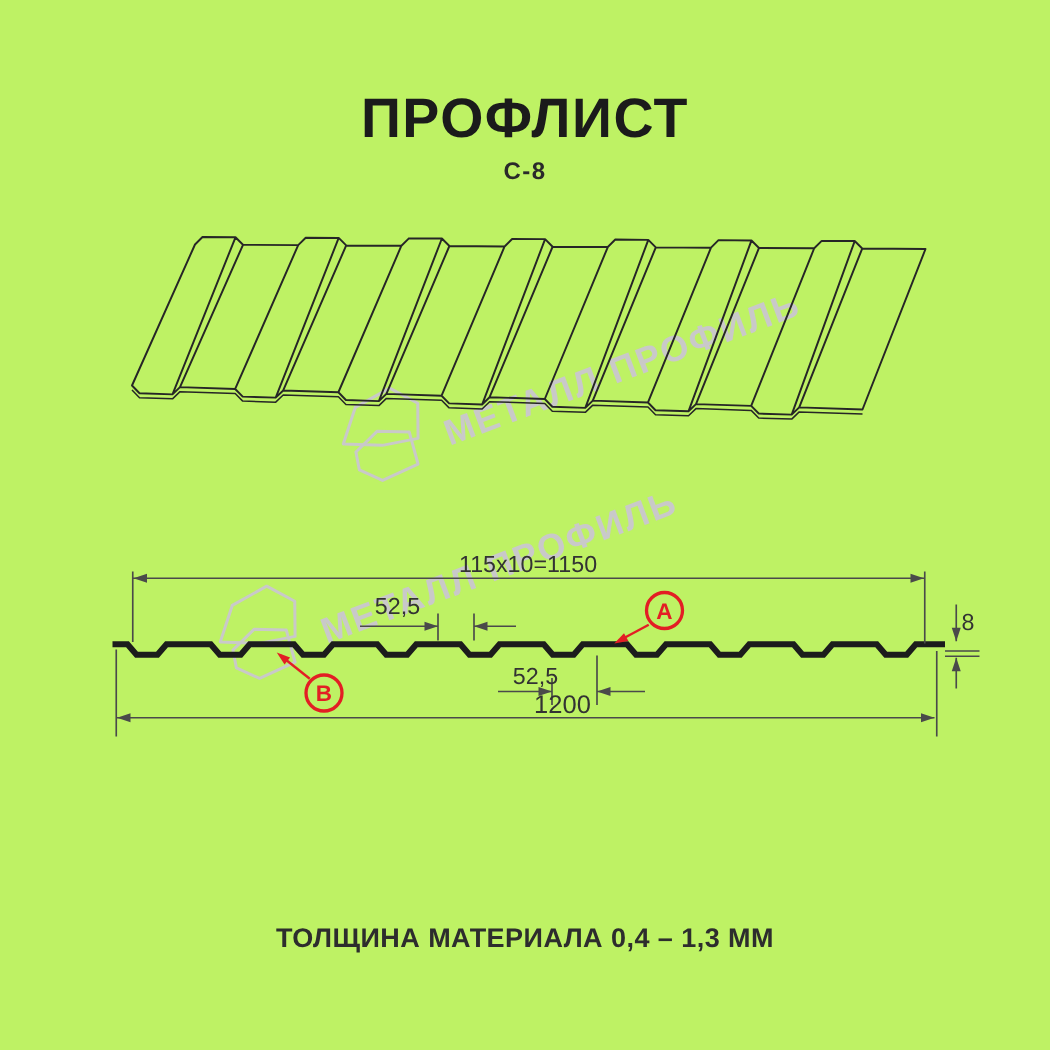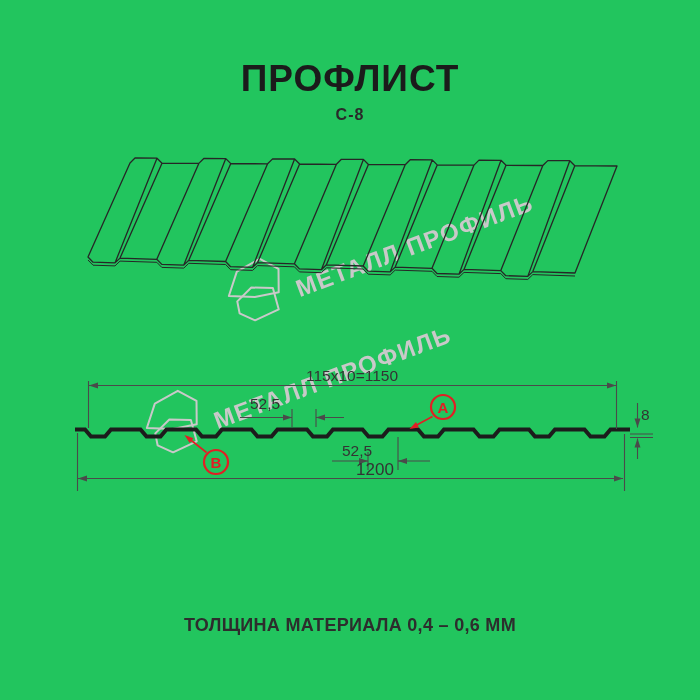--- a/index.html
+++ b/index.html
@@ -1,16 +1,16 @@
 <!DOCTYPE html>
 <html style="--accent: #e31e24; --line: #4a4a4a; --wm: #c9c9c9; --ink: #1c1c1c;"><head>
 <meta charset="utf-8">
 <style>
   html,body{margin:0;padding:0;background:#fff;width:700px;height:700px;overflow:hidden;}
-  .canvas{position:relative;width:700px;height:700px;background:#22c55e;font-family:"Liberation Sans",sans-serif;}
+  .canvas{position:relative;width:700px;height:700px;background:#bef264;font-family:"Liberation Sans",sans-serif;}
   .title{position:absolute;top:58px;left:0;width:700px;text-align:center;
          font-size:37px;line-height:42px;font-weight:800;letter-spacing:1px;color:#1b1b1b;}
   .subtitle{position:absolute;top:106px;left:0;width:700px;text-align:center;
          font-size:16px;font-weight:700;letter-spacing:1px;color:#2a2a2a;}
   .footer-note{position:absolute;top:615px;left:0;width:700px;text-align:center;
          font-size:18px;font-weight:700;letter-spacing:.3px;color:#2d2d2d;}
   svg#drawing{position:absolute;left:0;top:0;}
   .wm-text{font-size:24px;font-weight:700;fill:var(--wm,#c9c9c9);letter-spacing:1.5px;
            font-family:"Liberation Sans",sans-serif;}
   .wm-logo{fill:none;stroke:var(--wm,#c9c9c9);stroke-width:2;stroke-linejoin:round;}
@@ -84,14 +84,14 @@
     <g>
       <circle class="callout-circle" cx="443" cy="407" r="12"></circle>
       <text class="callout-text" x="443" y="412.5" text-anchor="middle">A</text>
     </g>
     <g>
       <circle class="callout-circle" cx="216" cy="462" r="12"></circle>
       <text class="callout-text" x="216" y="467.5" text-anchor="middle">B</text>
     </g>
   </svg>
 
-  <div class="footer-note">ТОЛЩИНА МАТЕРИАЛА 0,4 – 0,6 ММ</div>
+  <div class="footer-note">ТОЛЩИНА МАТЕРИАЛА 0,4 – 1,3 ММ</div>
 </div>
 
 </body></html>

